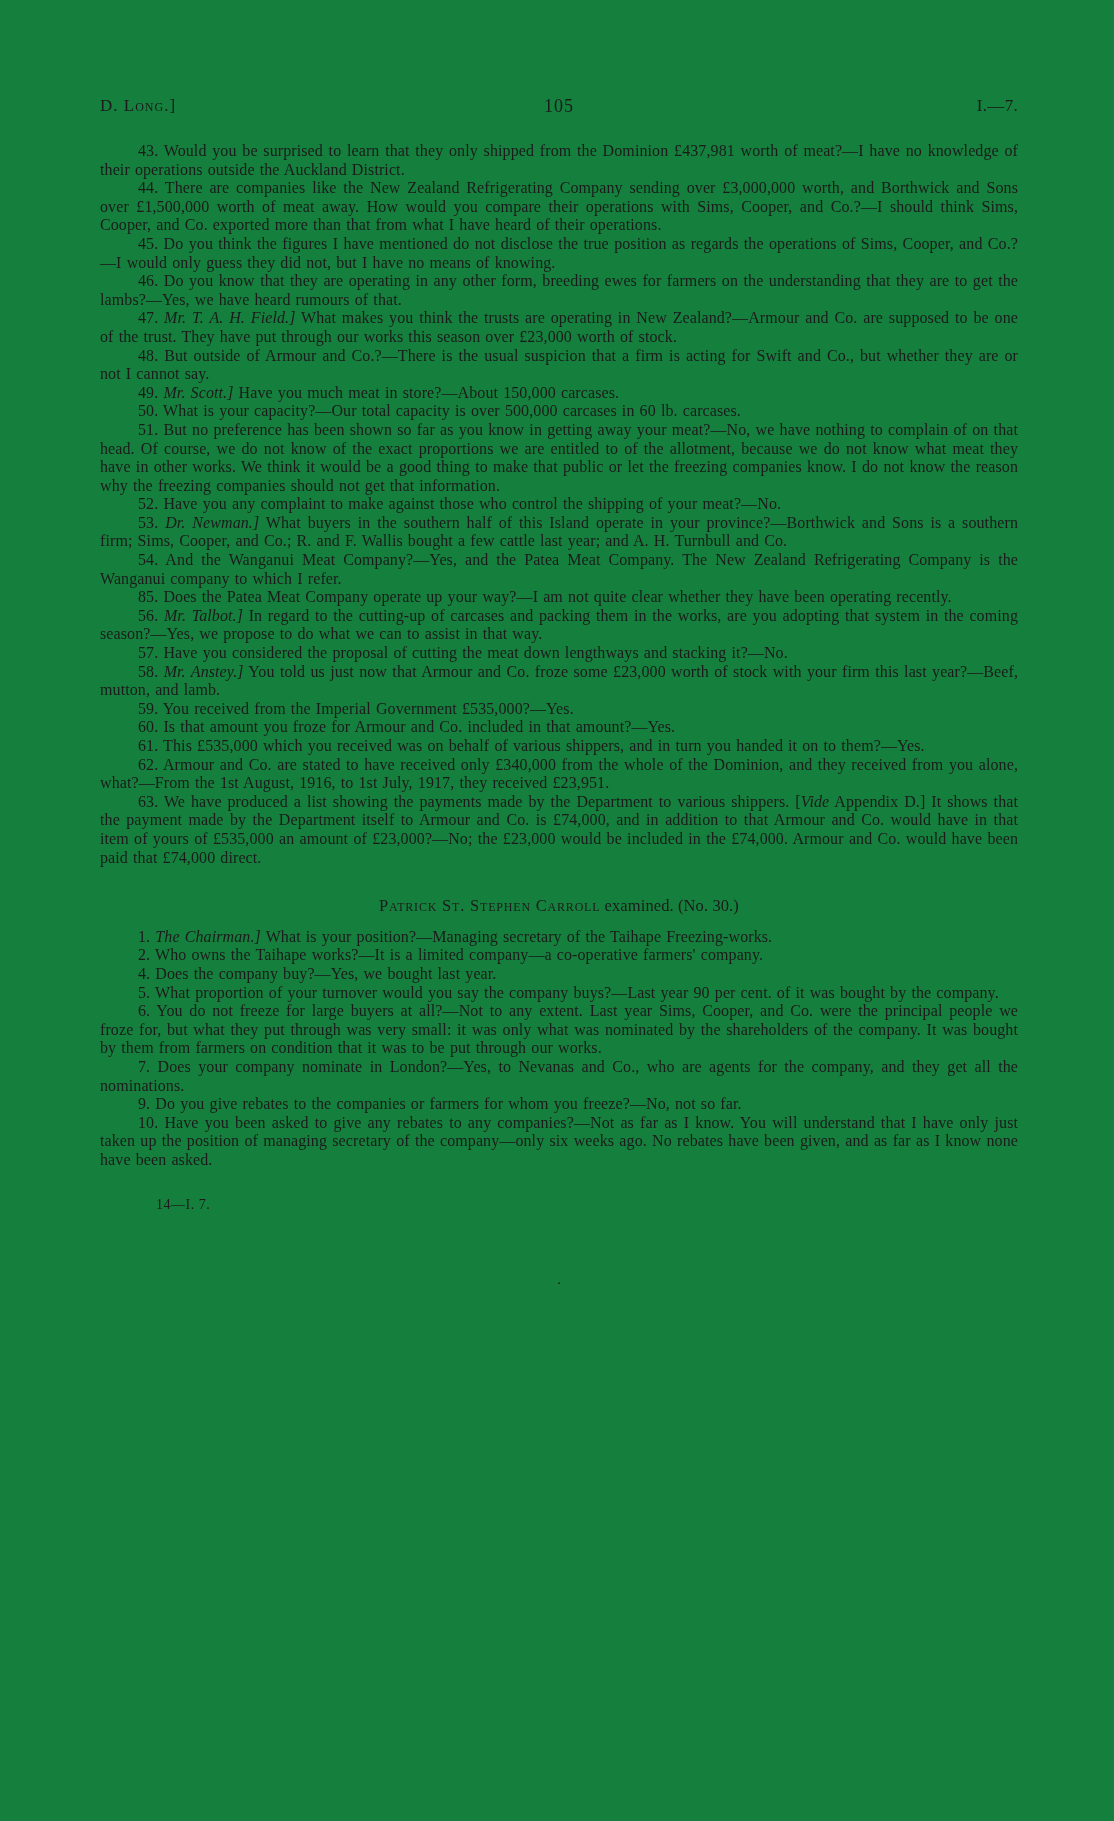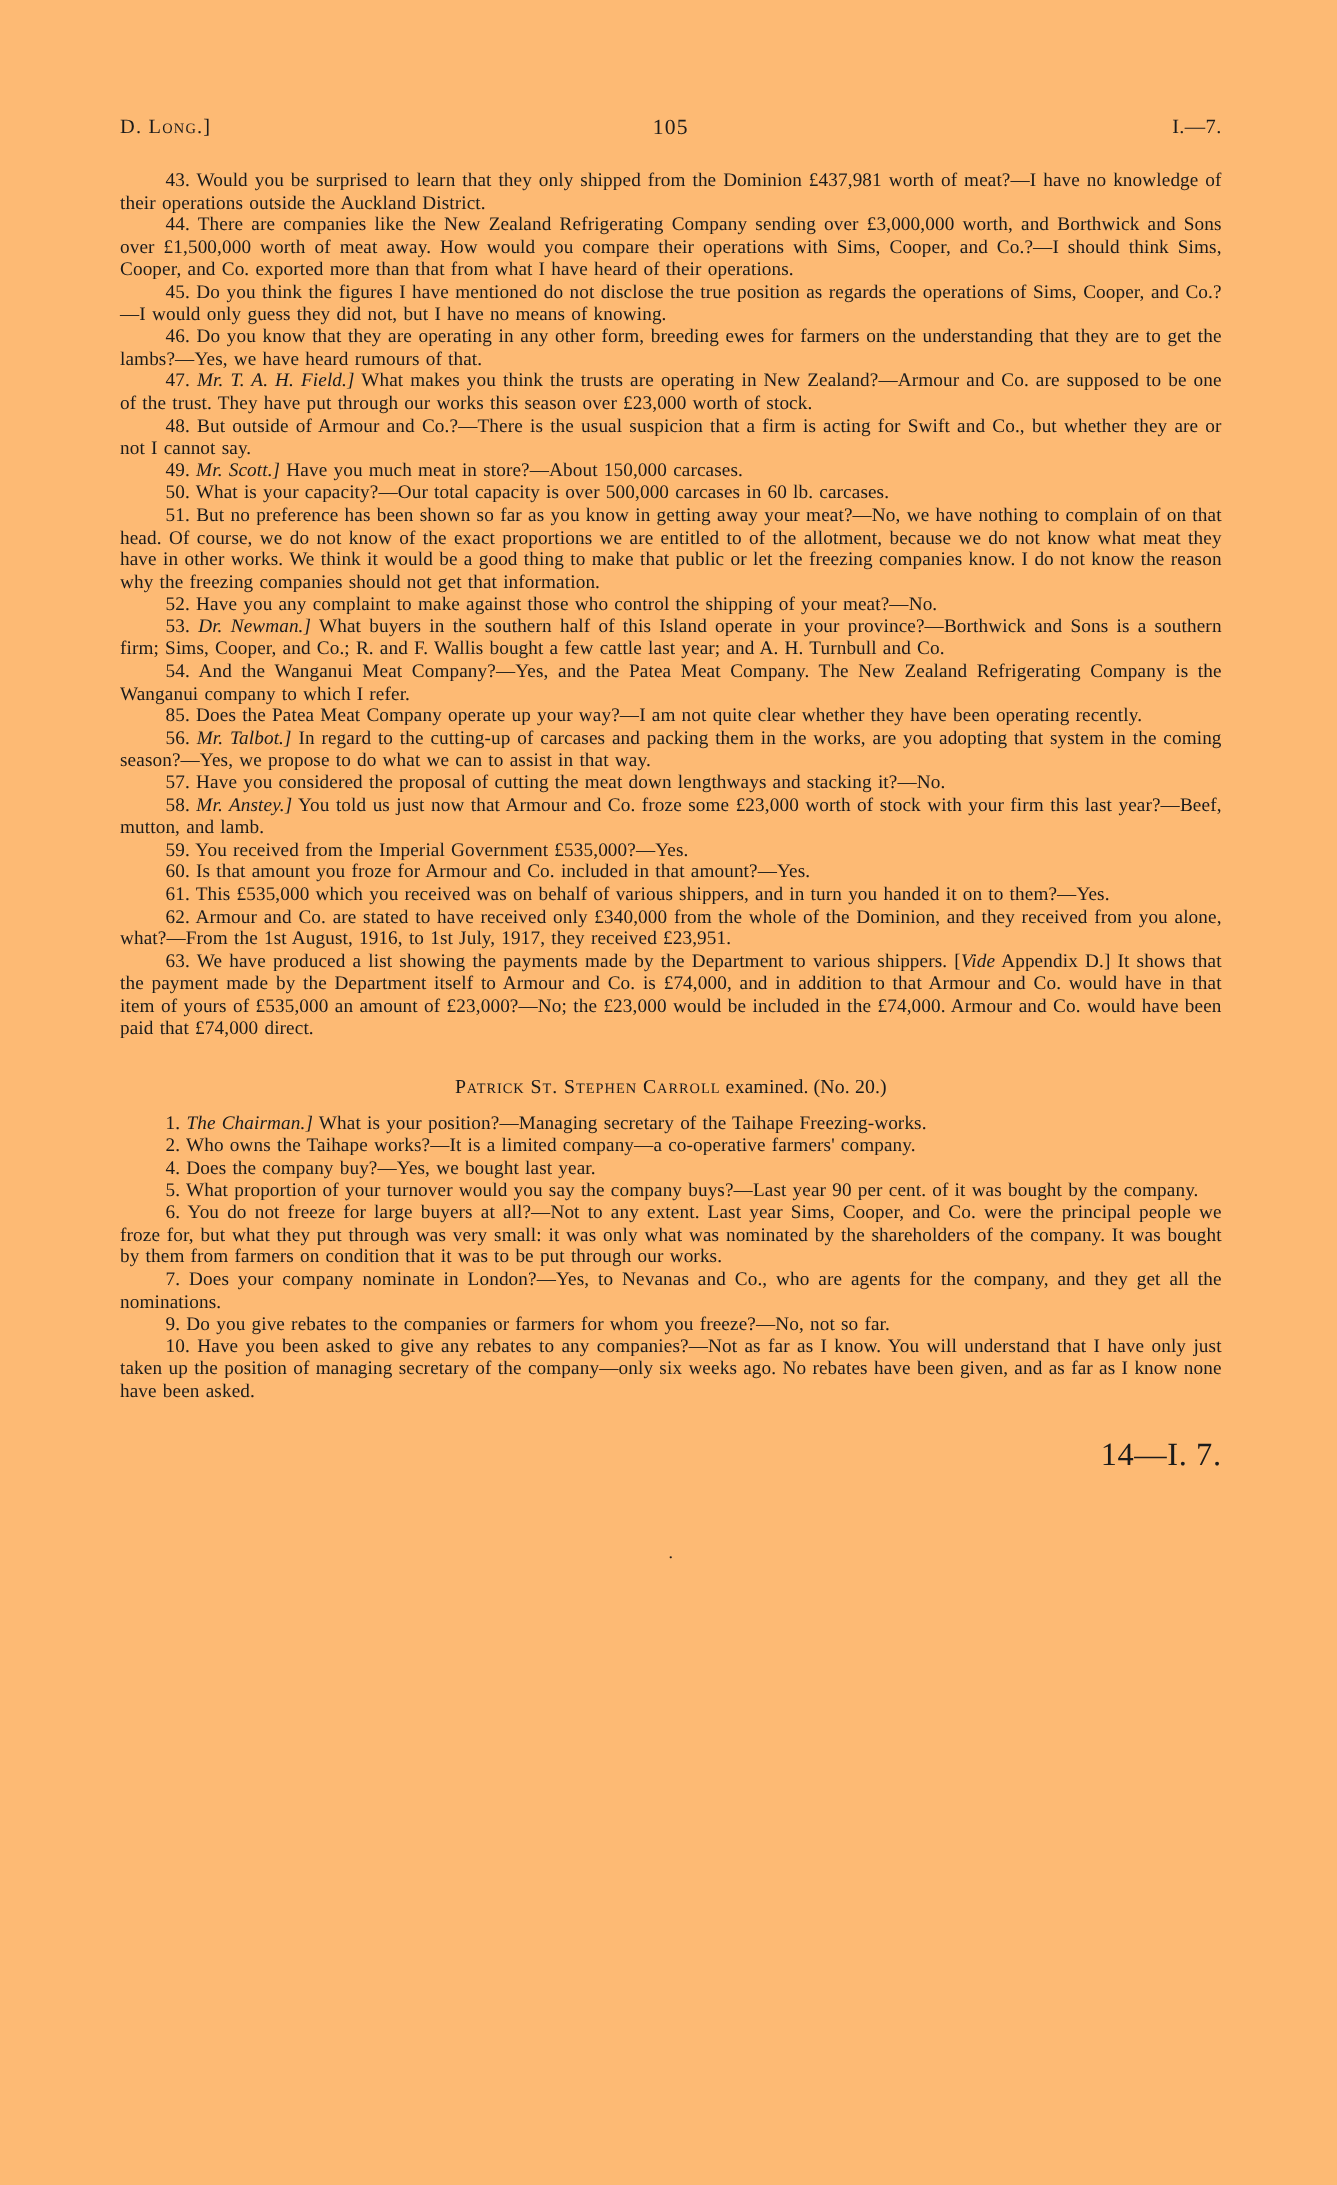--- a/index.html
+++ b/index.html
@@ -6,21 +6,21 @@
     margin: 0;
     padding: 0;
     background: #f4f3ef;
     font-family: "Liberation Serif", "DejaVu Serif", serif;
   }
   .page {
     position: relative;
     width: 1114px;
     height: 1821px;
     margin: 0 auto;
-    background: #fdba74;
+    background: #15803d;
     color: #1b1b1b;
     box-sizing: border-box;
     padding: 96px 96px 0 100px;
     overflow: hidden;
   }
   .running-head {
     position: relative;
     display: flex;
     justify-content: space-between;
     align-items: baseline;
@@ -58,23 +58,22 @@
   }
   .section-heading {
     text-align: center;
     text-indent: 0;
     margin: 30px 0 12px 0;
     font-size: 16.5px;
   }
   .page-footer {
     margin-top: 28px;
     padding-left: 56px;
-    font-size: 27px;
+    font-size: 14px;
     letter-spacing: 0.5px;
-    text-align: right;
   }
   .printers-dot {
     text-align: center;
     margin-top: 58px;
     font-size: 15px;
   }
 </style>
 </head>
 <body>
 
@@ -101,21 +100,21 @@
       <p class="para"><span>54. And the Wanganui Meat Company?—Yes, and the Patea Meat Company.  The New Zealand Refrigerating Company is the Wanganui company to which I refer.</span></p>
       <p class="para"><span>85. Does the Patea Meat Company operate up your way?—I am not quite clear whether they have been operating recently.</span></p>
       <p class="para"><span>56. </span><span class="italic">Mr. Talbot.]</span><span> In regard to the cutting-up of carcases and packing them in the works, are you adopting that system in the coming season?—Yes, we propose to do what we can to assist in that way.</span></p>
       <p class="para"><span>57. Have you considered the proposal of cutting the meat down lengthways and stacking it?—No.</span></p>
       <p class="para"><span>58. </span><span class="italic">Mr. Anstey.]</span><span> You told us just now that Armour and Co. froze some £23,000 worth of stock with your firm this last year?—Beef, mutton, and lamb.</span></p>
       <p class="para"><span>59. You received from the Imperial Government £535,000?—Yes.</span></p>
       <p class="para"><span>60. Is that amount you froze for Armour and Co. included in that amount?—Yes.</span></p>
       <p class="para"><span>61. This £535,000 which you received was on behalf of various shippers, and in turn you handed it on to them?—Yes.</span></p>
       <p class="para"><span>62. Armour and Co. are stated to have received only £340,000 from the whole of the Dominion, and they received from you alone, what?—From the 1st August, 1916, to 1st July, 1917, they received £23,951.</span></p>
       <p class="para"><span>63. We have produced a list showing the payments made by the Department to various shippers.  [</span><span class="italic">Vide</span><span> Appendix D.]  It shows that the payment made by the Department itself to Armour and Co. is £74,000, and in addition to that Armour and Co. would have in that item of yours of £535,000 an amount of £23,000?—No; the £23,000 would be included in the £74,000.  Armour and Co. would have been paid that £74,000 direct.</span></p>
-      <div class="section-heading"><span class="smallcaps">Patrick St. Stephen Carroll</span><span> examined.  (No. 20.)</span></div>
+      <div class="section-heading"><span class="smallcaps">Patrick St. Stephen Carroll</span><span> examined.  (No. 30.)</span></div>
       <p class="para"><span>1. </span><span class="italic">The Chairman.]</span><span> What is your position?—Managing secretary of the Taihape Freezing-works.</span></p>
       <p class="para"><span>2. Who owns the Taihape works?—It is a limited company—a co-operative farmers' company.</span></p>
       <p class="para"><span>4. Does the company buy?—Yes, we bought last year.</span></p>
       <p class="para"><span>5. What proportion of your turnover would you say the company buys?—Last year 90 per cent. of it was bought by the company.</span></p>
       <p class="para"><span>6. You do not freeze for large buyers at all?—Not to any extent.  Last year Sims, Cooper, and Co. were the principal people we froze for, but what they put through was very small: it was only what was nominated by the shareholders of the company.  It was bought by them from farmers on condition that it was to be put through our works.</span></p>
       <p class="para"><span>7. Does your company nominate in London?—Yes, to Nevanas and Co., who are agents for the company, and they get all the nominations.</span></p>
       <p class="para"><span>9. Do you give rebates to the companies or farmers for whom you freeze?—No, not so far.</span></p>
       <p class="para"><span>10. Have you been asked to give any rebates to any companies?—Not as far as I know.  You will understand that I have only just taken up the position of managing secretary of the company—only six weeks ago.  No rebates have been given, and as far as I know none have been asked.</span></p>
     </div>
 

